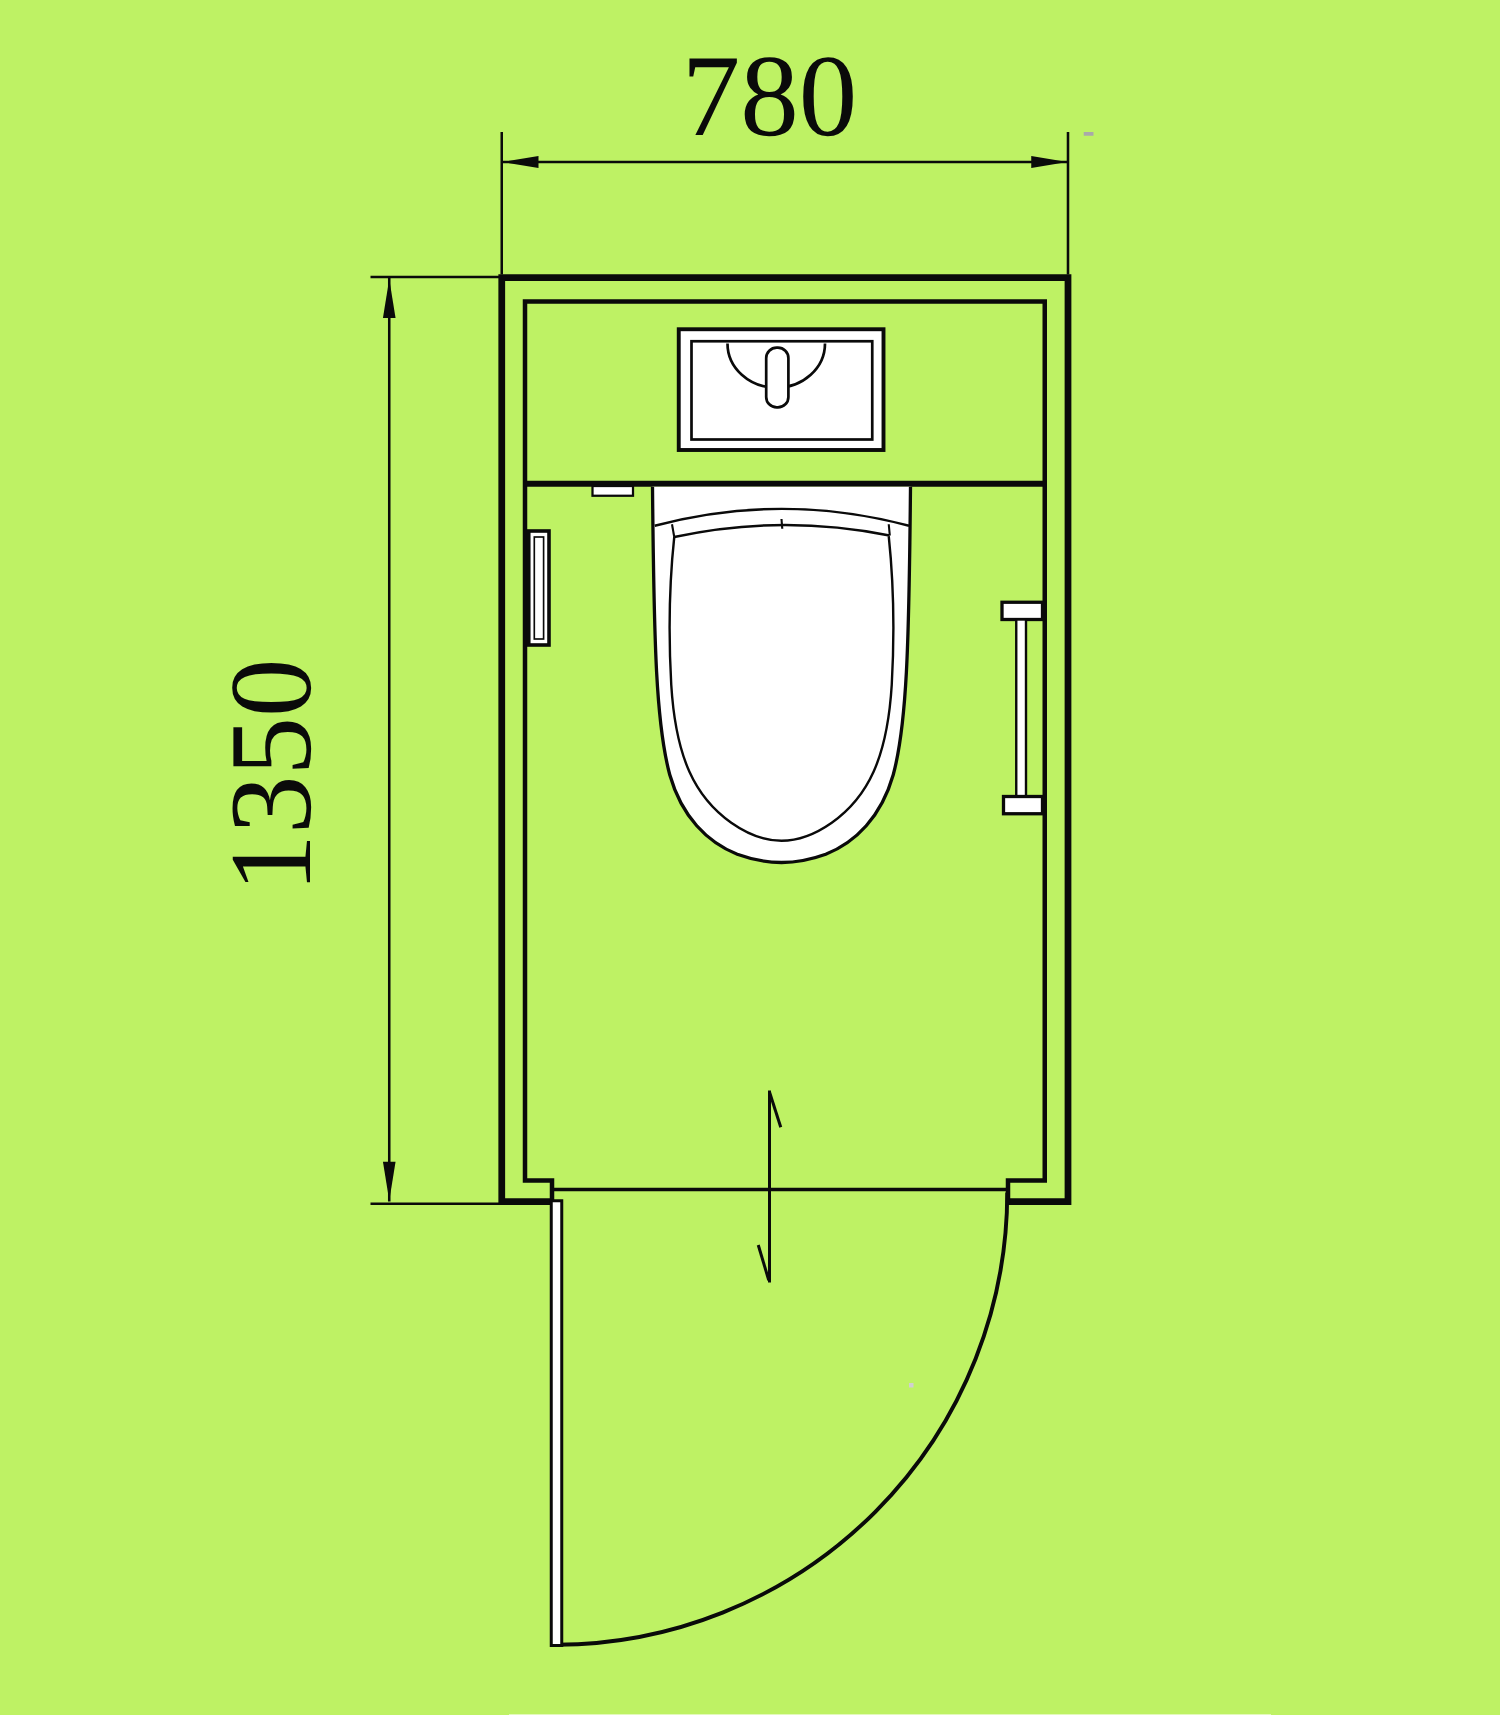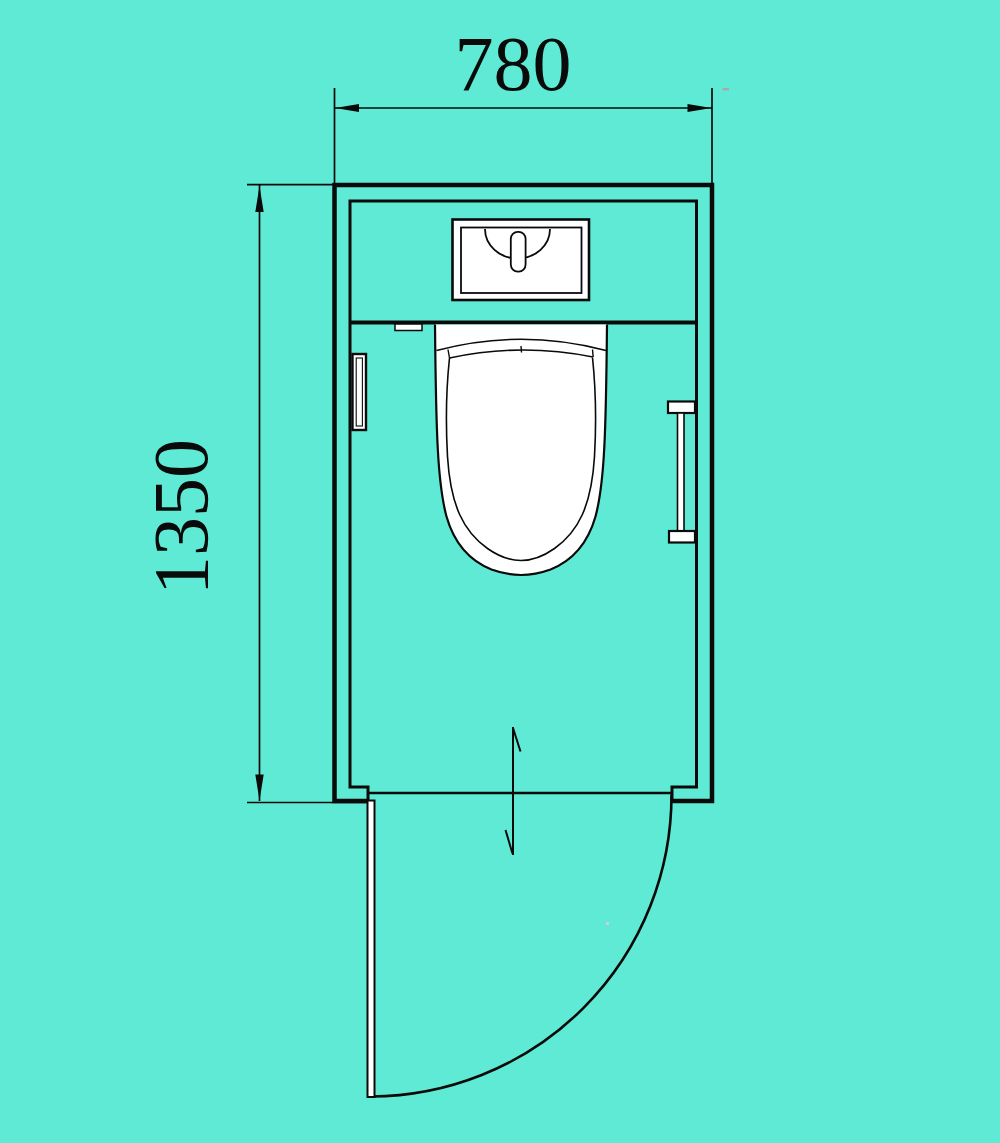--- a/index.html
+++ b/index.html
@@ -4,21 +4,21 @@
 <style>
   html, body {
     margin: 0;
     padding: 0;
     background: #ffffff;
   }
   .plan-wrap {
     position: relative;
     width: 1000px;
     height: 1143px;
-    background: #5eead4;
+    background: #bef264;
     overflow: hidden;
   }
   svg {
     display: block;
   }
   .dim-text {
     font-family: "Liberation Serif", "DejaVu Serif", serif;
     font-size: 78px;
     fill: #0a0a0a;
   }

